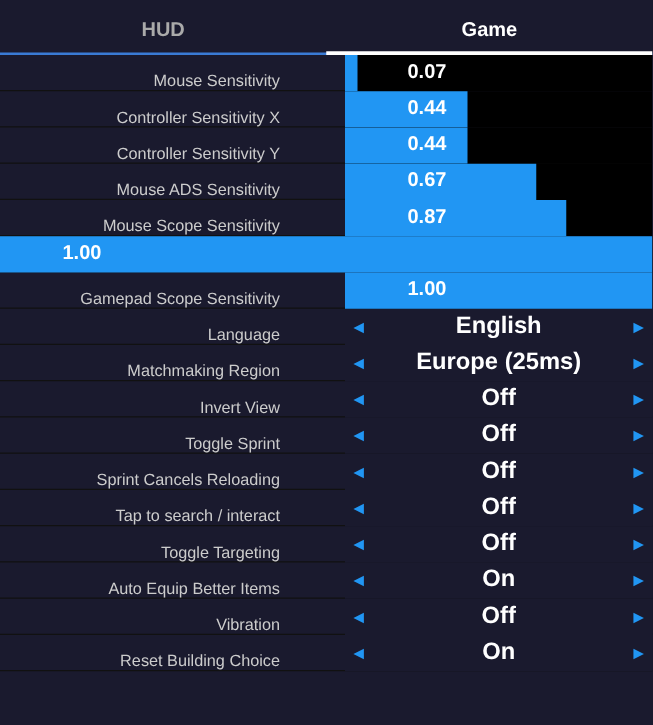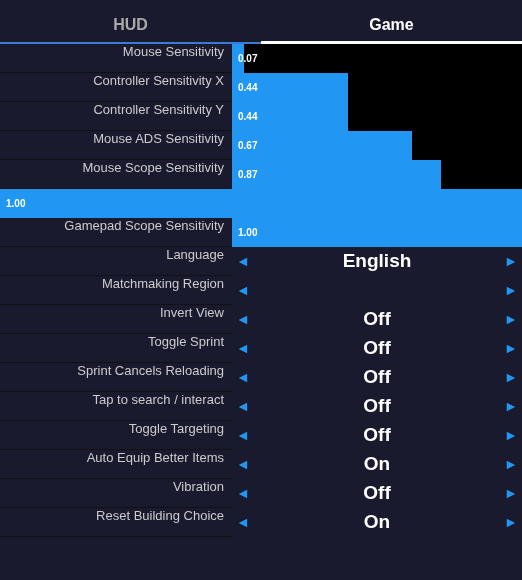--- a/index.html
+++ b/index.html
@@ -41,23 +41,24 @@
       background: #fff;
     }
 
     .settings-list {
       overflow-y: auto;
       height: calc(580px - 42px);
     }
 
     .setting-row {
       display: flex;
-      align-items: flex-start;
+      align-items: flex-end;
       height: 29px;
       border-bottom: 1px solid #111;
+      gap: 44px;
     }
 
     .setting-label {
       width: 232px;
       text-align: right;
       padding-right: 8px;
       font-size: 13px;
       color: #ccc;
       flex-shrink: 0;
     }
@@ -80,23 +81,24 @@
     }
     .slider-fill {
       height: 100%;
       background: #2196f3;
       display: flex;
       align-items: center;
       padding-left: 6px;
     }
     .slider-value {
       color: #fff;
-      font-size: 10px;
+      font-size: 16px;
       font-weight: bold;
       white-space: nowrap;
+      margin-left: 44px;
     }
 
     
     .selector {
       width: 100%;
       height: 29px;
       background: #1a1a2e;
       display: flex;
       align-items: center;
       justify-content: space-between;
@@ -208,20 +210,21 @@
           <div class="selector-value">English</div>
           <div class="selector-arrow">►</div>
         </div>
       </div>
     </div>
     <div class="setting-row">
       <div class="setting-label">Matchmaking Region</div>
       <div class="setting-control">
         <div class="selector">
           <div class="selector-arrow">◄</div>
+          <div class="selector-value">Europe (25ms)</div>
           <div class="selector-arrow">►</div>
         </div>
       </div>
     </div>
     <div class="setting-row">
       <div class="setting-label">Invert View</div>
       <div class="setting-control">
         <div class="selector">
           <div class="selector-arrow">◄</div>
           <div class="selector-value">Off</div>

